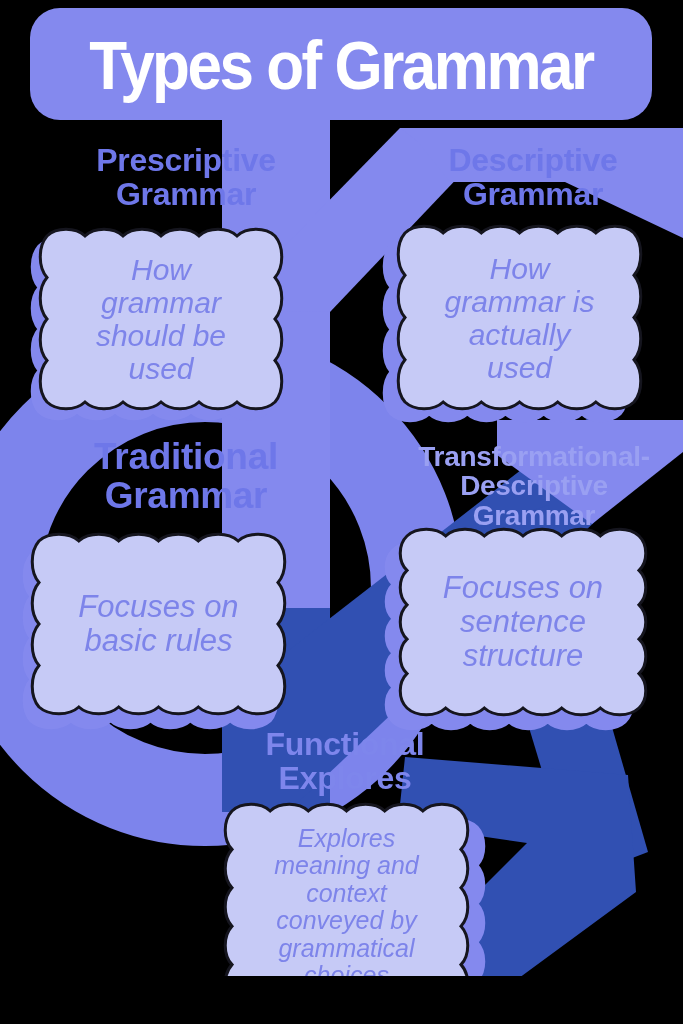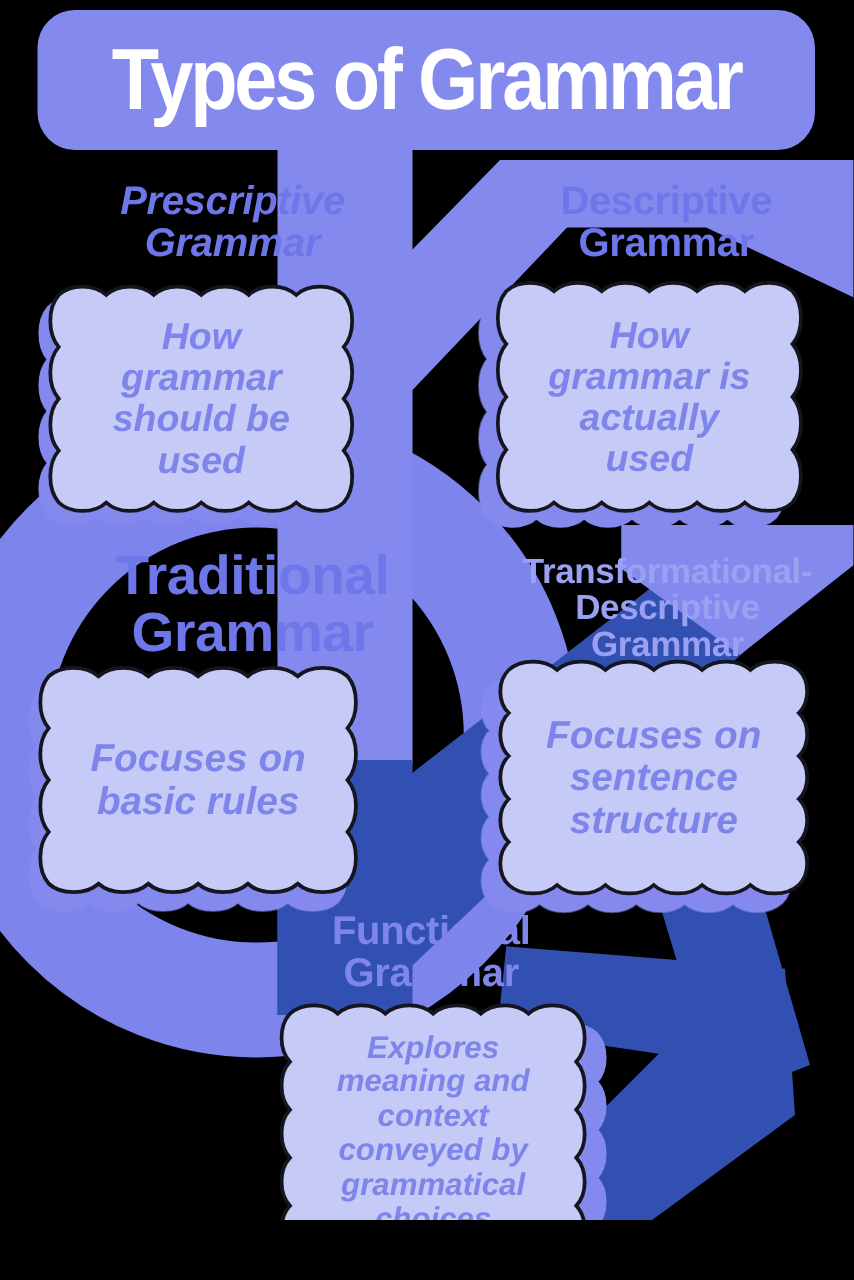--- a/index.html
+++ b/index.html
@@ -18,30 +18,30 @@
     color:var(--banner-text);font-size:62px;font-weight:900;letter-spacing:-2.5px;
     transform:scaleY(1.12);white-space:nowrap;
   }
   .heading{
     position:absolute;text-align:center;font-weight:800;white-space:pre-line;
     line-height:1.05;letter-spacing:-0.3px;
   }
   .c-heading{color:var(--heading);}
   .c-heading-light{color:var(--heading-light);}
   .c-heading-mid{color:var(--heading-mid);}
-  .h0{left:40px;top:144px;width:292px;font-size:32px;font-style:italic;}
+  .h0{left:40px;top:144px;width:292px;font-size:32px;}
   .h1{left:390px;top:144px;width:286px;font-size:32px;}
-  .h2{left:56px;top:438px;width:292px;font-size:44px;}
+  .h2{left:40px;top:438px;width:292px;font-size:37px;}
   .h3{left:388px;top:442px;width:292px;font-size:28px;}
   .h4{left:213px;top:728px;width:264px;font-size:32px;}
   .box{position:absolute;}
   .box svg.scallop{position:absolute;left:0;top:0;}
   .box .box-text{
     position:absolute;inset:0;display:flex;align-items:center;justify-content:center;
-    text-align:center;color:var(--box-text);font-style:italic;font-weight:700;
+    text-align:center;color:var(--box-text);font-style:italic;font-weight:400;
     white-space:pre-line;line-height:1.1;
   }
   .b0{left:35px;top:224px;width:252px;height:190px;filter:drop-shadow(-8px 10px 0 var(--box-shadow));}
   .b0 .box-text{font-size:30px;}
   .b1{left:393px;top:221px;width:253px;height:193px;filter:drop-shadow(-14px 12px 0 var(--box-shadow));}
   .b1 .box-text{font-size:30px;}
   .b2{left:27px;top:529px;width:263px;height:190px;filter:drop-shadow(-8px 14px 0 var(--box-shadow));}
   .b2 .box-text{font-size:31px;}
   .b3{left:395px;top:524px;width:256px;height:196px;filter:drop-shadow(-14px 14px 0 var(--box-shadow));}
   .b3 .box-text{font-size:31px;}
@@ -81,21 +81,21 @@
   <div class="heading h0 c-heading">Prescriptive
 Grammar</div>
   <div class="heading h1 c-heading">Descriptive
 Grammar</div>
   <div class="heading h2 c-heading">Traditional
 Grammar</div>
   <div class="heading h3 c-heading-light">Transformational-
 Descriptive
 Grammar</div>
   <div class="heading h4 c-heading-mid">Functional
-Grammar</div>
+Explores</div>
 
   <div class="box b0">
     <svg class="scallop" width="252" height="190" viewBox="0 0 252 190">
         <path d="M 12 12 c 9.5 -9 28.5 -9 38 0 c 9.5 -9 28.5 -9 38 0 c 9.5 -9 28.5 -9 38 0 c 9.5 -9 28.5 -9 38 0 c 9.5 -9 28.5 -9 38 0 c 9.5 -9 28.5 -9 38 0 c 9 10.375 9 31.125 0 41.5 c 9 10.375 9 31.125 0 41.5 c 9 10.375 9 31.125 0 41.5 c 9 10.375 9 31.125 0 41.5 c -9.5 9 -28.5 9 -38 0 c -9.5 9 -28.5 9 -38 0 c -9.5 9 -28.5 9 -38 0 c -9.5 9 -28.5 9 -38 0 c -9.5 9 -28.5 9 -38 0 c -9.5 9 -28.5 9 -38 0 c -9 -10.375 -9 -31.125 0 -41.5 c -9 -10.375 -9 -31.125 0 -41.5 c -9 -10.375 -9 -31.125 0 -41.5 c -9 -10.375 -9 -31.125 0 -41.5 Z" fill="var(--box-fill)" stroke="var(--box-border)" stroke-width="3"></path>
       </svg>
     <div class="box-text">How
 grammar
 should be
 used</div>
   </div>

